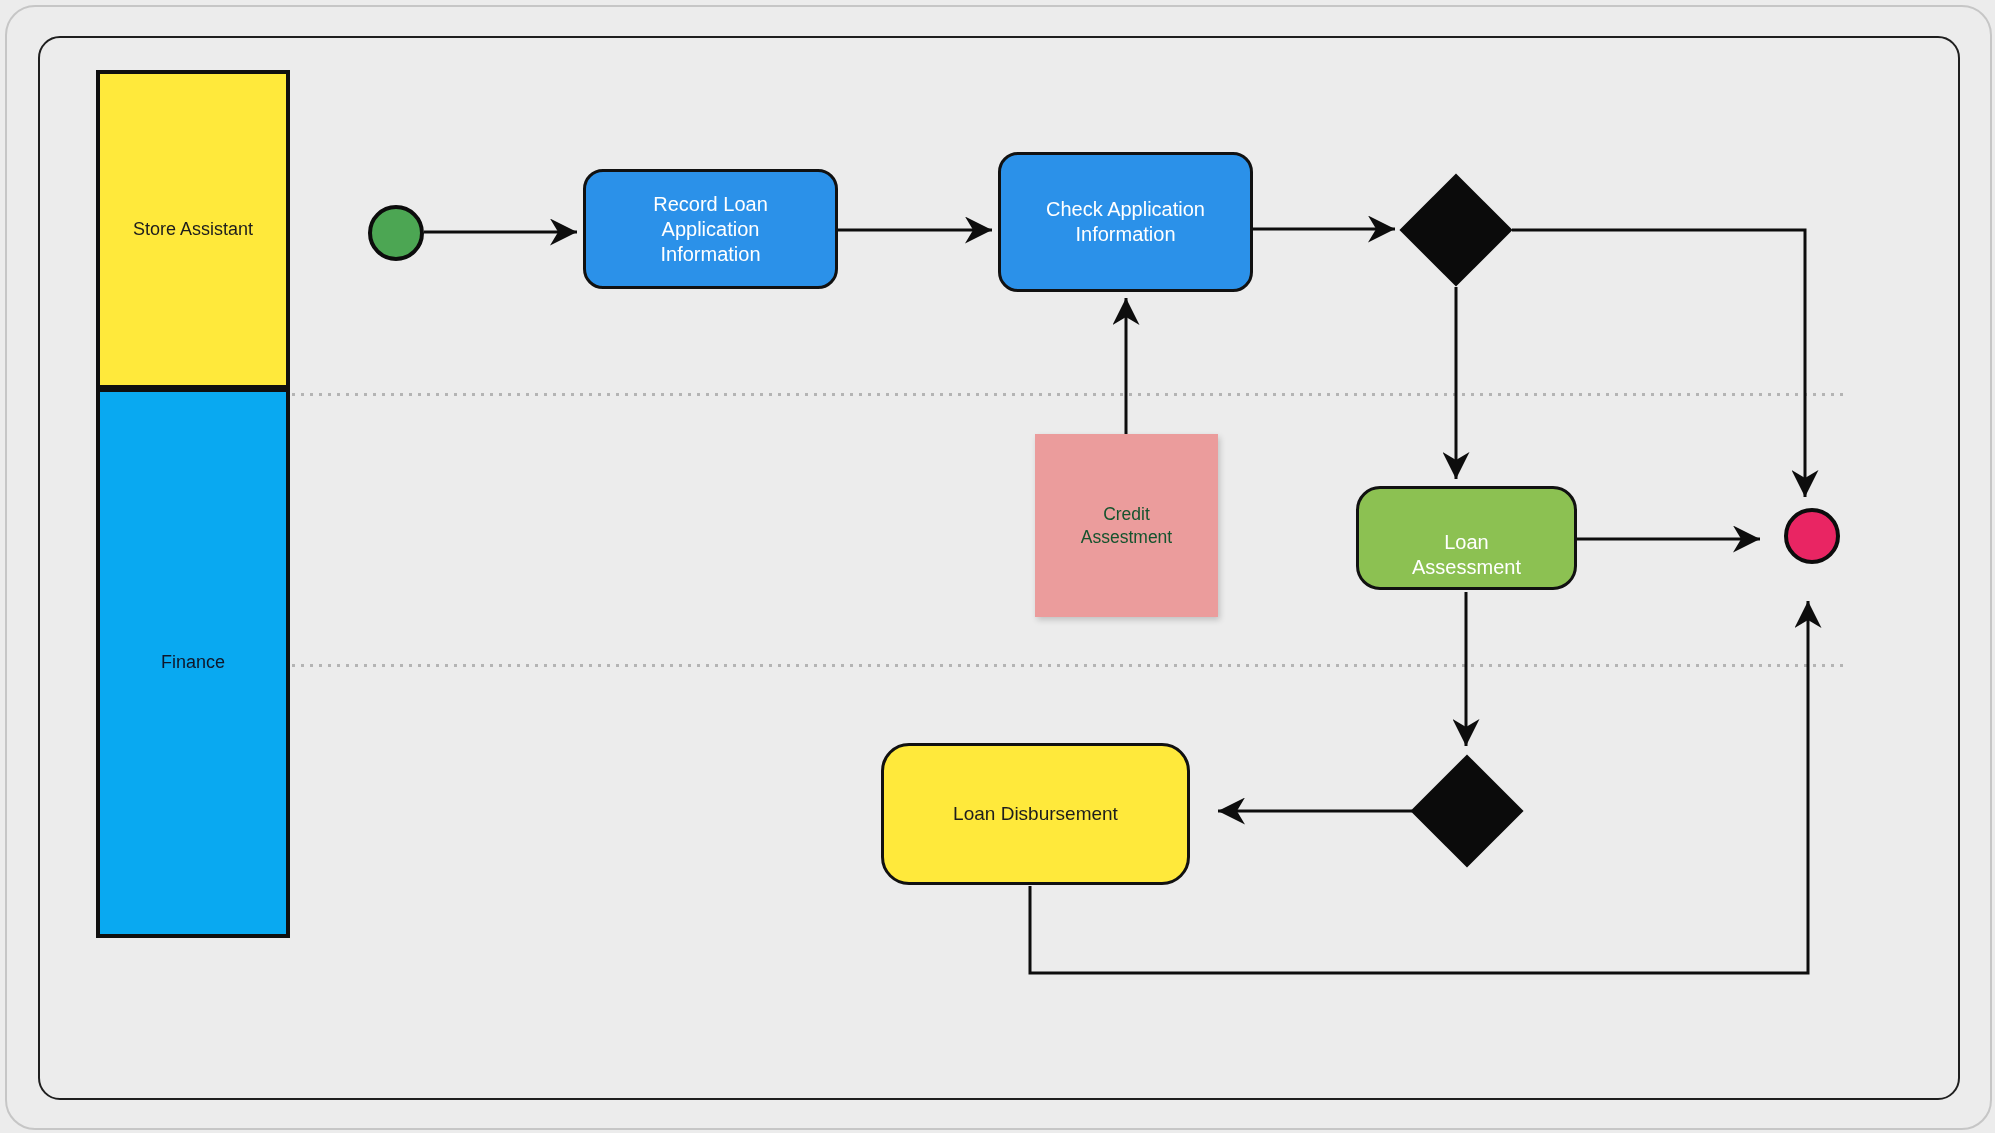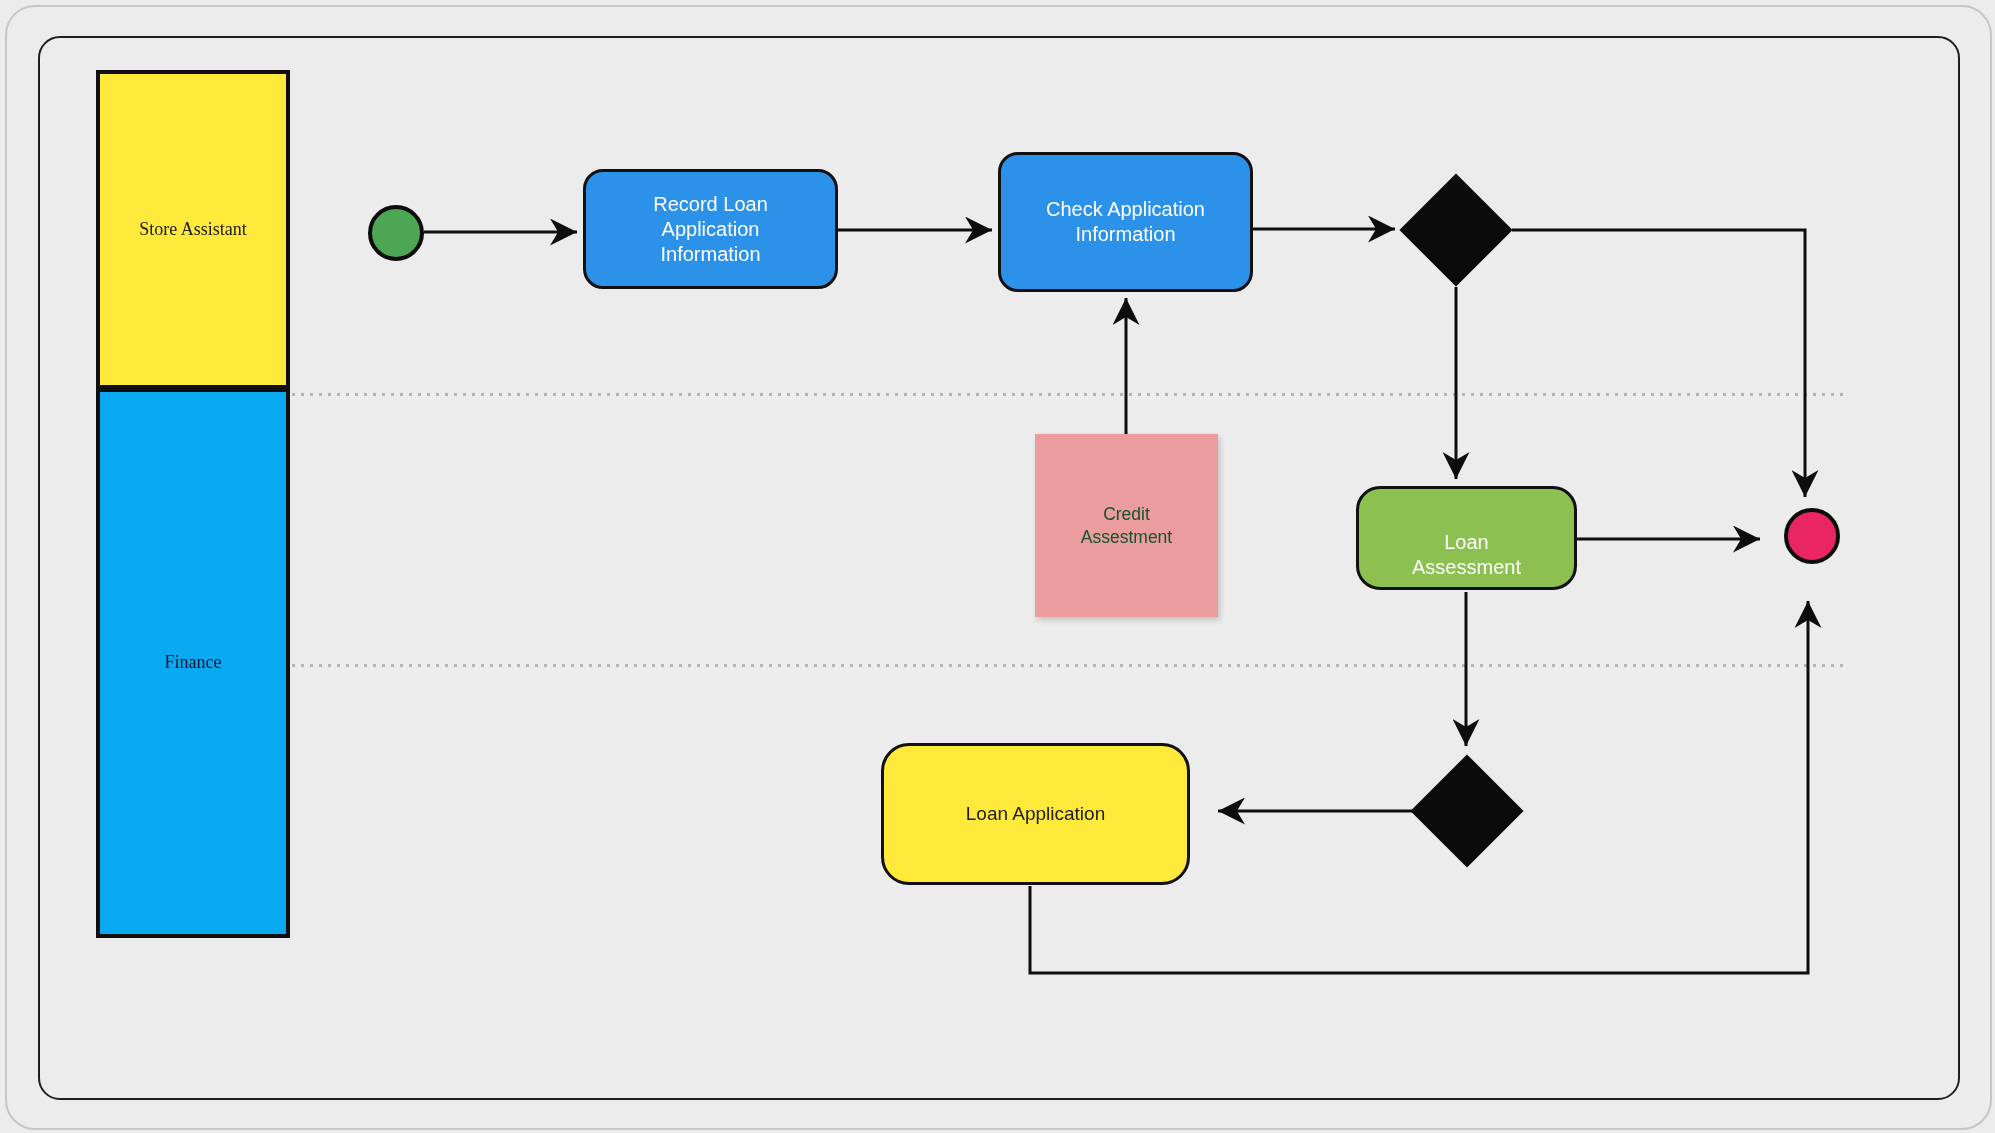--- a/index.html
+++ b/index.html
@@ -15,21 +15,21 @@
     border:2px solid #c6c6c6;border-radius:30px;
   }
   .canvas-frame{
     position:absolute;left:38px;top:36px;width:1918px;height:1060px;
     border:2px solid #1f1f1f;border-radius:22px;
   }
   
   .pool{
     position:absolute;left:96px;top:70px;width:194px;height:868px;
     border:4px solid #0f0f0f;box-sizing:border-box;
-    display:flex;flex-direction:column;font-family:Liberation Serif, serif;
+    display:flex;flex-direction:column;
   }
   .lane{
     box-sizing:border-box;
     display:flex;align-items:center;justify-content:center;
     text-align:center;font-size:18px;line-height:1.3;
   }
   .lane-store{height:318px;background:#ffe93b;border-bottom:7px solid #0f0f0f;color:#1d1d1d;}
   .lane-credit{height:272px;background:#8cc152;border-bottom:7px solid #0f0f0f;color:#ffffff;}
   .lane-finance{flex:1;background:#09a9f1;color:#0f172a;}
   .lane-label{max-width:150px;}
@@ -133,16 +133,16 @@
   <div class="task-label">Credit Assestment</div>
 </div>
 
 <div class="node task task-loan-assessment">
   <div class="task-label">Loan Assessment</div>
 </div>
 
 <div class="gateway gateway-2"></div>
 
 <div class="node task task-loan-disbursement">
-  <div class="task-label">Loan Application</div>
+  <div class="task-label">Loan Disbursement</div>
 </div>
 
 <div class="node event-end"></div>
 
 </body></html>

